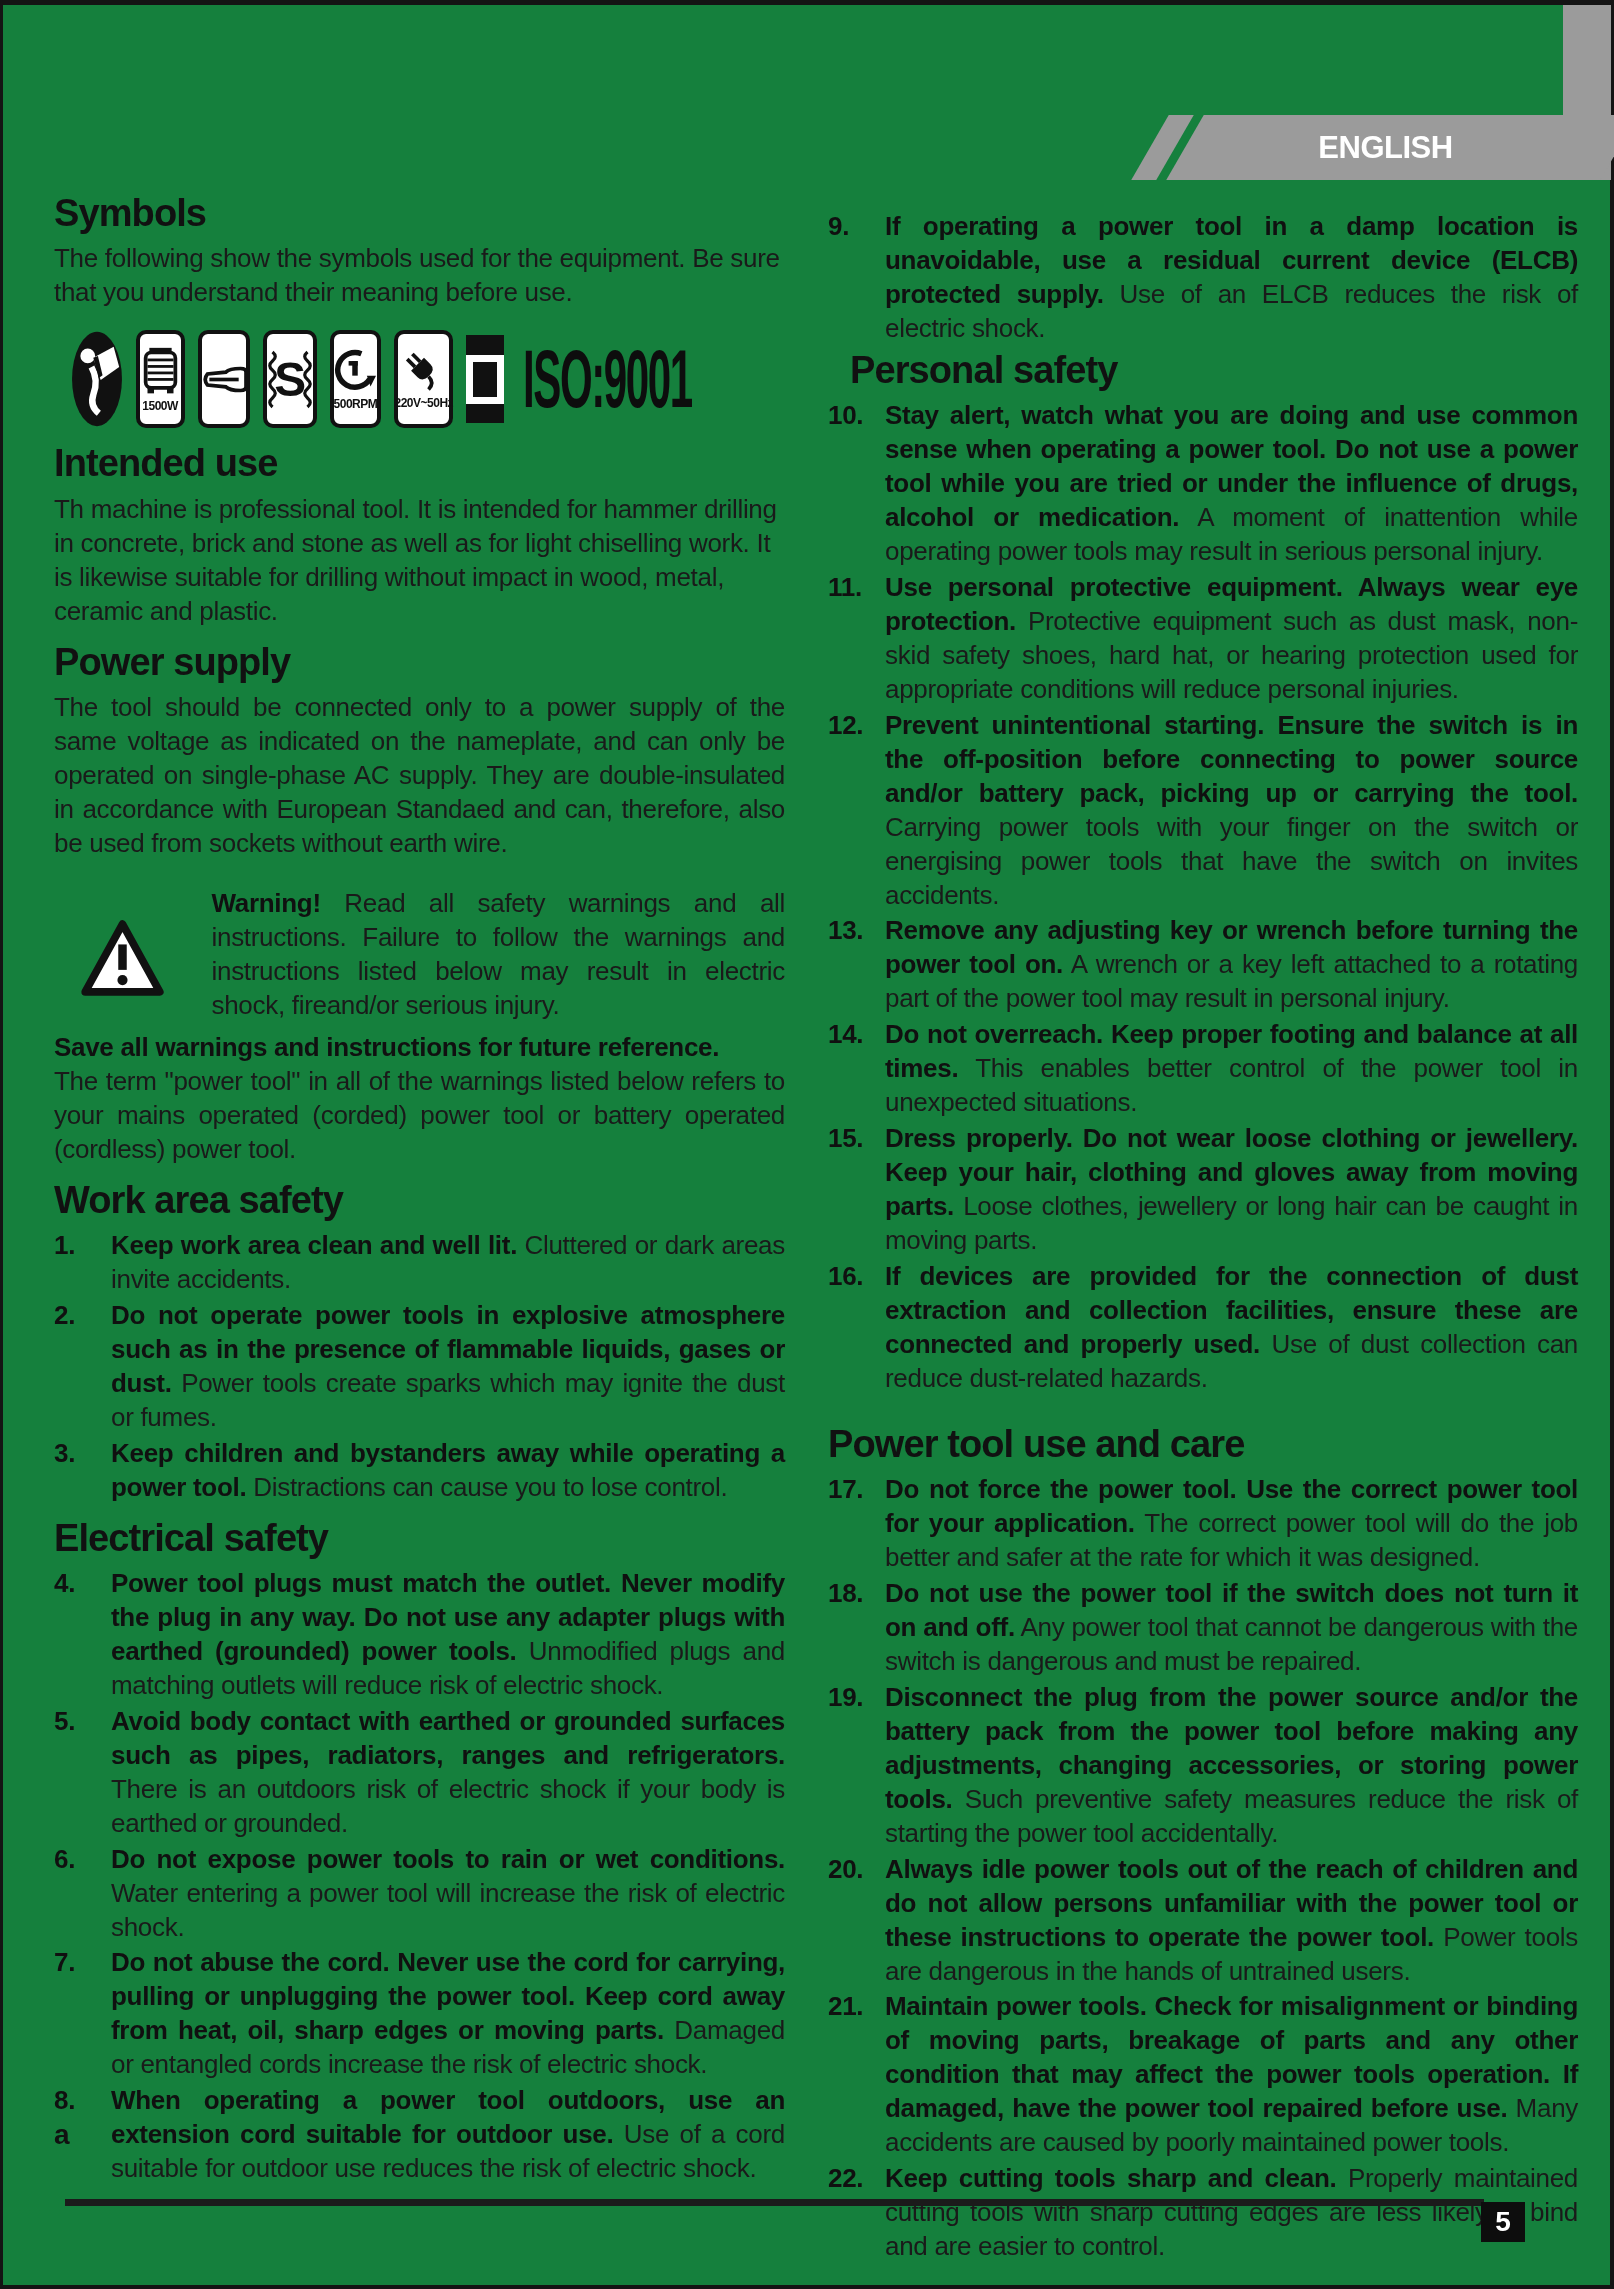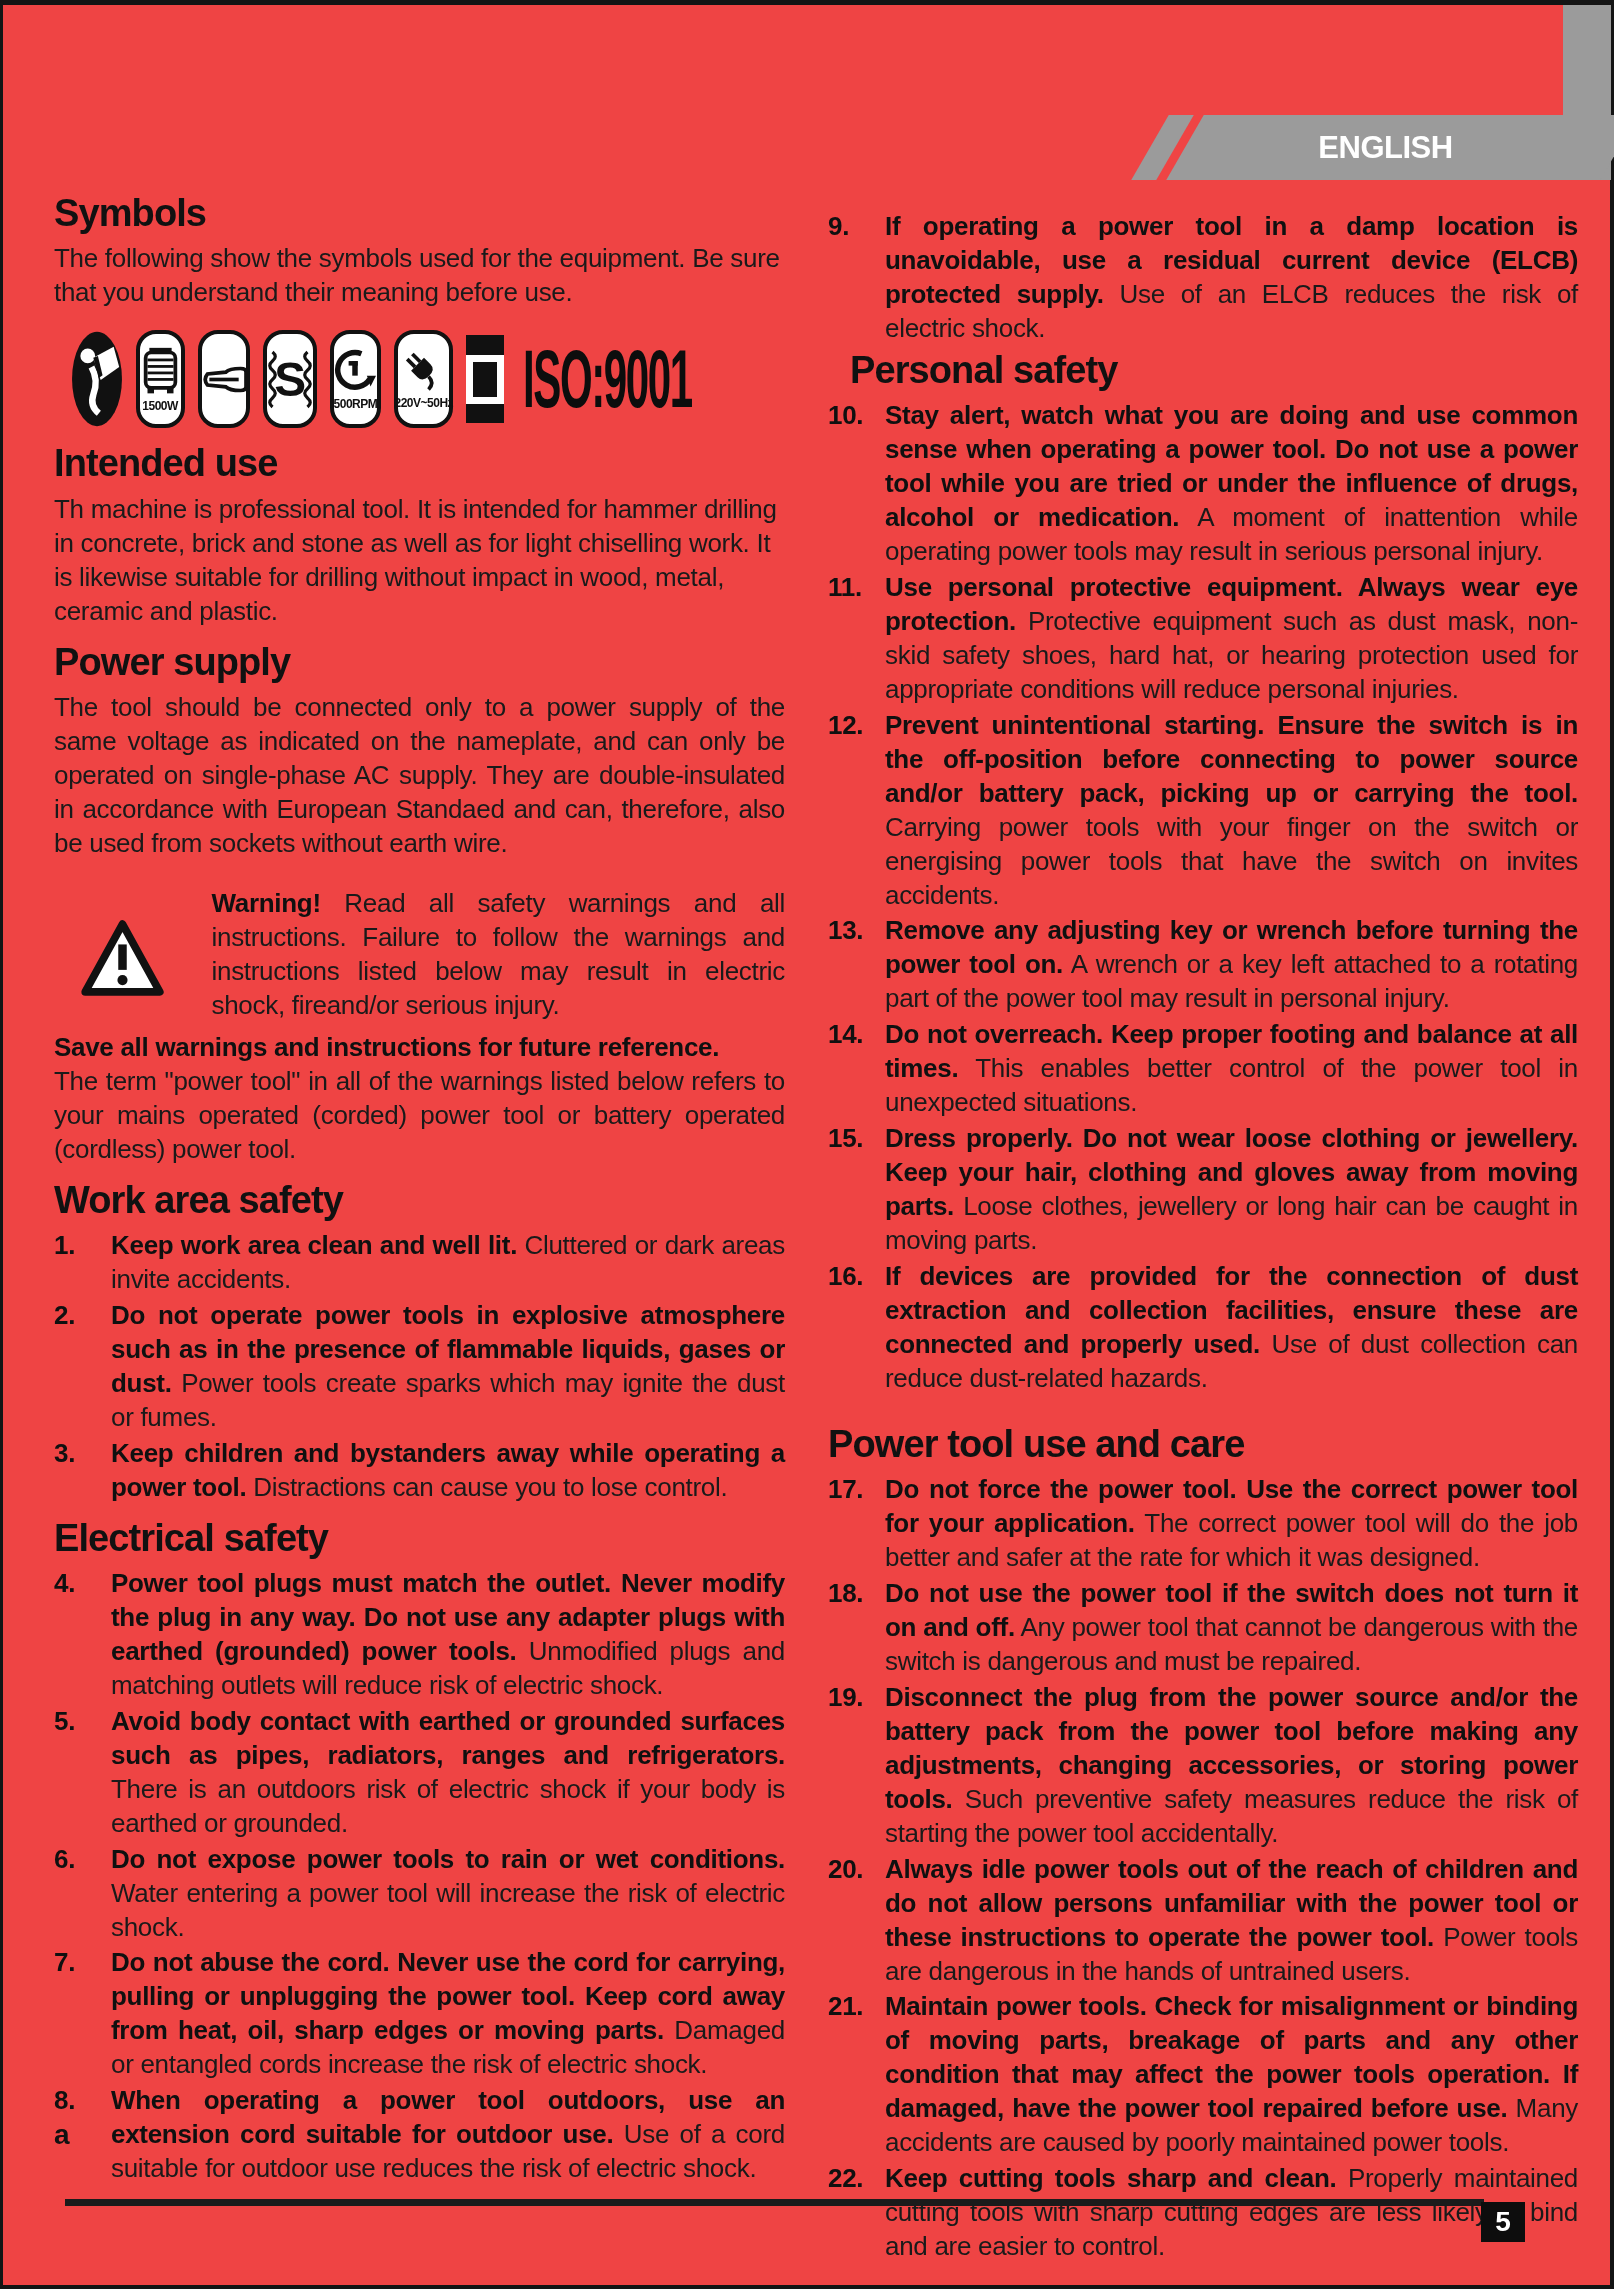--- a/index.html
+++ b/index.html
@@ -1,16 +1,16 @@
 <!DOCTYPE html>
 <html style="font-size:14.8px"><head>
 <meta charset="utf-8">
 <style>
   html,body{margin:0;padding:0;background:#e8e8e8;}
-  #page{position:relative;width:1614px;height:2290px;background:#ef4444;overflow:hidden;
+  #page{position:relative;width:1614px;height:2290px;background:#15803d;overflow:hidden;
         font-family:"Liberation Sans",sans-serif;color:#1a1a1a;}
   
   .edge{position:absolute;background:#141414;}
   .edge-top{top:0;left:0;right:0;height:4.6px;}
   .edge-left{top:0;left:0;bottom:0;width:2.8px;}
   .edge-right{top:0;right:0;bottom:0;width:3.7px;}
   .edge-bottom{bottom:0;left:0;right:0;height:5.5px;}
   
   .corner-rect{position:absolute;left:1563px;top:4.6px;width:48px;height:175px;background:#9b9b9b;}
   .banner{position:absolute;left:1131px;top:115px;width:484px;height:65px;}
@@ -25,21 +25,21 @@
   .h{font-size:38px;font-weight:bold;letter-spacing:-0.9px;line-height:42px;color:#111;margin:13px 0 7.4px 0;}
   .h.first{margin-top:0;}
   p{margin:0 0 1.8px 0;}
   .just{text-align:justify;}
   .b{font-weight:bold;color:#101010;}
   
   .item{position:relative;padding-left:57px;text-align:justify;margin:0 0 1.8px 0;}
   .item .num{position:absolute;left:0;top:0;font-weight:bold;color:#101010;}
   
   .icons-row{display:flex;align-items:center;gap:13px;margin:20px 0 9.2px 16.6px;height:100px;}
-  .sym-box{box-sizing:border-box;width:59px;height:98px;border:4.6px solid #111;border-radius:20px;
+  .sym-box{box-sizing:border-box;width:59px;height:98px;border:4.6px solid #111;border-radius:10px;
         display:flex;flex-direction:column;align-items:center;justify-content:center;position:relative;background:#fff;}
   .sym-caption{font-size:12px;font-weight:bold;letter-spacing:-0.5px;color:#111;line-height:13px;margin-top:1.8px;}
   .sym-oval{width:52px;height:98px;flex:0 0 auto;}
   .sym-black{width:64px;height:88px;background:#111;display:flex;align-items:center;justify-content:center;}
   .sym-black .inner{width:24px;height:35px;border:7.4px solid #fff;background:#111;}
   .iso{font-size:81px;font-weight:bold;letter-spacing:-2.8px;color:#0d0d0d;transform:scaleX(0.52);transform-origin:left center;white-space:nowrap;margin-left:5.5px;}
   
   .warn{display:flex;margin:26px 0 7.4px 0;}
   .warn-icon{flex:0 0 auto;width:102px;padding:33px 29.5px 0 26px;}
   .warn-text{flex:1;text-align:justify;}

